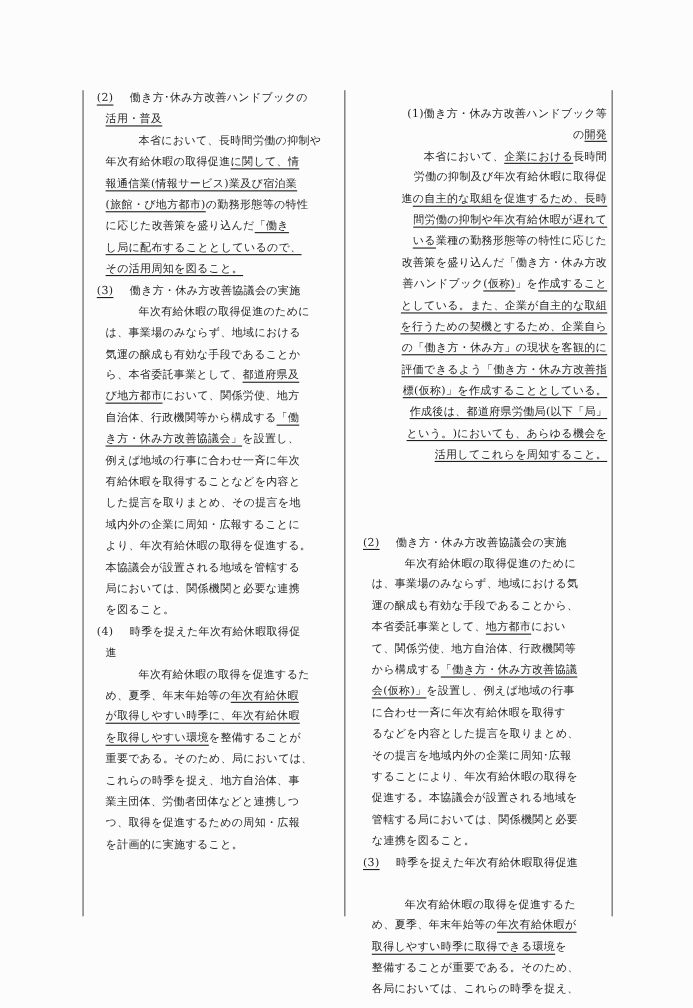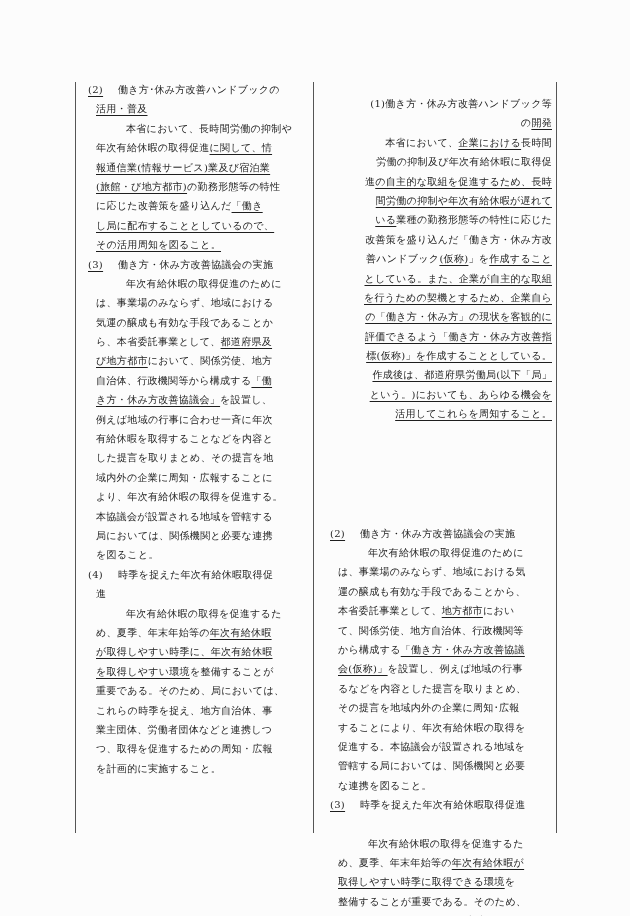--- a/index.html
+++ b/index.html
@@ -77,29 +77,30 @@
       <div class="line ind1"><span>善ハンドブック</span><span class="u">(仮称)</span><span>」を</span><span class="u">作成すること</span></div>
       <div class="line ind1"><span class="u">としている。また、企業が自主的な取組</span></div>
       <div class="line ind1"><span class="u">を行うための契機とするため、企業自ら</span></div>
       <div class="line ind1"><span class="u">の「働き方・休み方」の現状を客観的に</span></div>
       <div class="line ind1"><span class="u">評価できるよう「働き方・休み方改善指</span></div>
       <div class="line ind1"><span class="u">標(仮称)」を作成することとしている。</span></div>
       <div class="line ind1"><span class="u">作成後は、都道府県労働局(以下「局」</span></div>
       <div class="line ind1"><span class="u">という。)においても、あらゆる機会を</span></div>
       <div class="line ind1"><span class="u">活用してこれらを周知すること。</span></div>
     </div>
-    <div style="margin-top: 100px;">
+    <div style="margin-top: 60px;">
       <div class="line"><span class="lbl u">(2)</span><span>働き方・休み方改善協議会の実施</span></div>
       <div class="line ind2"><span>年次有給休暇の取得促進のために</span></div>
       <div class="line ind1"><span>は、事業場のみならず、地域における気</span></div>
       <div class="line ind1"><span>運の醸成も有効な手段であることから、</span></div>
       <div class="line ind1"><span>本省委託事業として、</span><span class="u">地方都市</span><span>におい</span></div>
       <div class="line ind1"><span>て、関係労使、地方自治体、行政機関等</span></div>
       <div class="line ind1"><span>から構成する</span><span class="u">「働き方・休み方改善協議</span></div>
       <div class="line ind1"><span class="u">会(仮称)」</span><span>を設置し、例えば地域の行事</span></div>
+      <div class="line ind1"><span>に合わせ一斉に年次有給休暇を取得す</span></div>
       <div class="line ind1"><span>るなどを内容とした提言を取りまとめ、</span></div>
       <div class="line ind1"><span>その提言を地域内外の企業に周知･広報</span></div>
       <div class="line ind1"><span>することにより、年次有給休暇の取得を</span></div>
       <div class="line ind1"><span>促進する。本協議会が設置される地域を</span></div>
       <div class="line ind1"><span>管轄する局においては、関係機関と必要</span></div>
       <div class="line ind1"><span>な連携を図ること。</span></div>
     </div>
     <div style="margin-top: 0px;">
       <div class="line"><span class="lbl u">(3)</span><span>時季を捉えた年次有給休暇取得促進</span></div>
       <div style="height: 19px;"></div>

